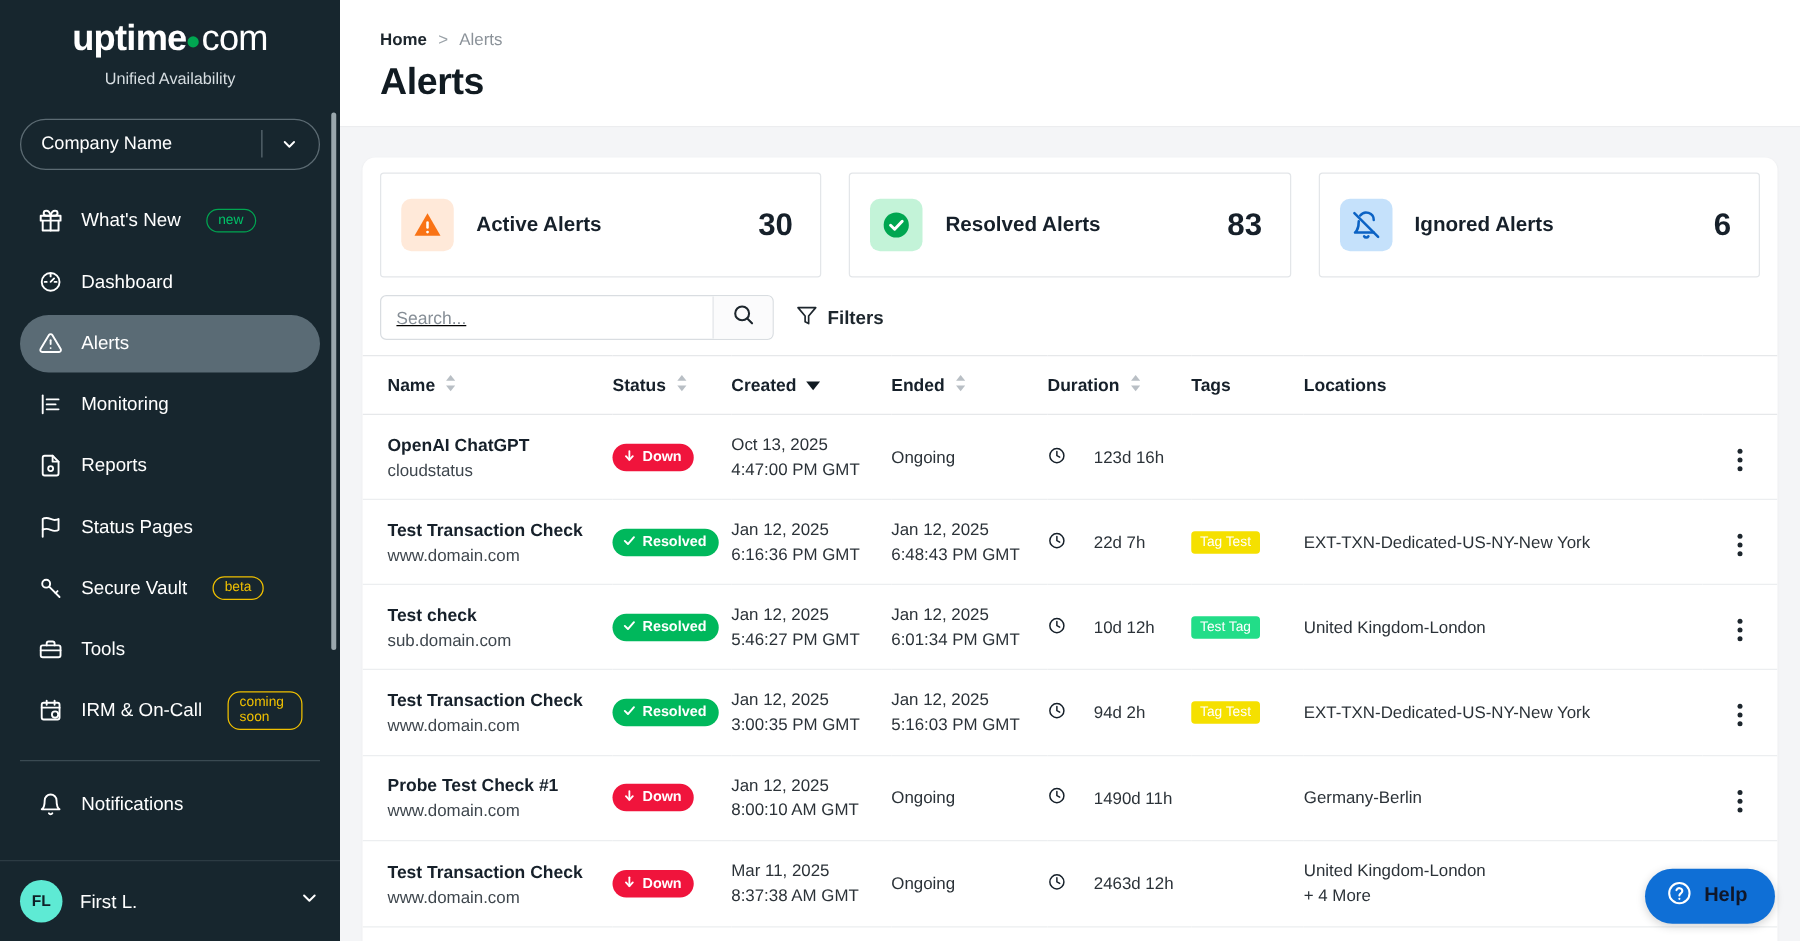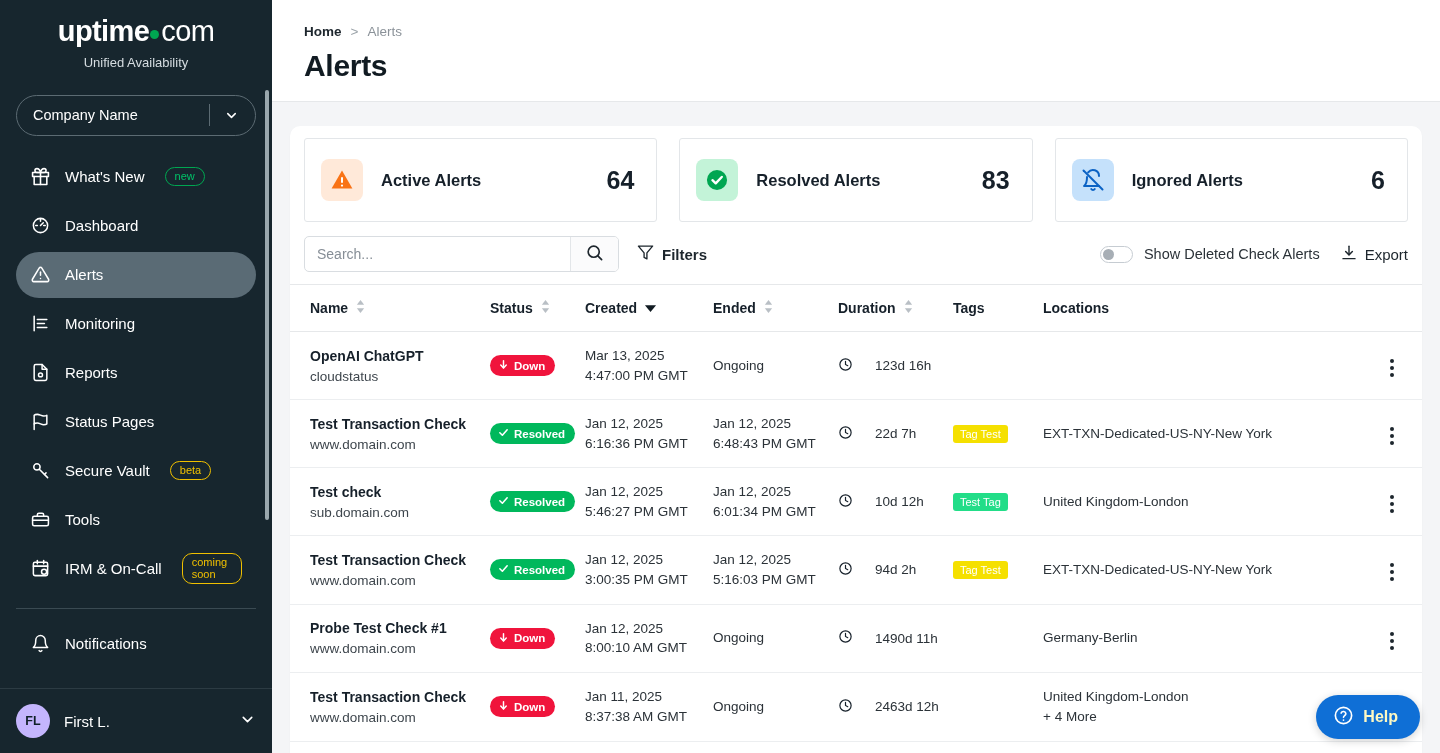--- a/index.html
+++ b/index.html
@@ -66,21 +66,21 @@
     width: 4px; height: 430px; background: #9aa7ad; border-radius: 2px;
   }
 
   .user-bar {
     position: absolute; bottom: 0; left: 0; right: 0; height: 65px;
     background: #17262e; border-top: 1px solid #2c3b43;
     display: flex; align-items: center; padding: 0 16px; gap: 14px;
   }
   .avatar {
     width: 34px; height: 34px; border-radius: 50%;
-    background: #c4b5fd; color: #0f2027;
+    background: #5eead4; color: #0f2027;
     display: flex; align-items: center; justify-content: center;
     font-size: 12.5px; font-weight: 700;
   }
   .user-name { flex: 1; color: #fff; font-size: 15px; }
 
   
   .main { flex: 1; height: 753px; background: #ffffff; position: relative; overflow: hidden; }
   .page-head { padding: 24px 32px 18px 32px; background: #fff; border-bottom: 1px solid #e6e8ea; }
   .crumbs { font-size: 13.5px; color: #8b9299; display: flex; gap: 9px; align-items: center; }
   .crumbs .home { color: #1d262d; font-weight: 700; cursor: pointer; }
@@ -104,21 +104,21 @@
   .stat-ico.ok { background: #c3f3d8; }
   .stat-ico.mute { background: #c5e1fb; }
   .stat-label { flex: 1; font-size: 16.5px; font-weight: 700; color: #16202a; }
   .stat-value { font-size: 25px; font-weight: 700; color: #16202a; }
 
   .toolbar {
     display: flex; align-items: center; padding: 14px 14px 12px 14px; gap: 14px;
   }
   .search-wrap {
     display: flex; width: 315px; height: 36px;
-    border: 1px solid #d9dde1; border-radius: 5px; overflow: hidden; background: #fff;
+    border: 1px solid #d9dde1; border-radius: 5px; overflow: hidden; background: #fff; text-decoration: underline;
   }
   .search-input {
     flex: 1; border: 0; outline: none; padding: 0 12px;
     font-size: 14px; font-family: "Liberation Sans", sans-serif; color: #2b3238; background: transparent;
   }
   .search-input::placeholder { color: #868e96; }
   .search-btn {
     width: 48px; border-left: 1px solid #e3e6e9; background: #fbfbfc;
     display: flex; align-items: center; justify-content: center; cursor: pointer;
   }
@@ -183,21 +183,21 @@
   .tag.green  { background: #22dd88; color: #ffffff; }
 
   .loc { font-size: 13.5px; color: #2b3238; line-height: 1.5; }
   .kebab {
     display: inline-flex; flex-direction: column; gap: 3px; cursor: pointer; padding: 4px;
   }
   .kebab i { width: 4px; height: 4px; background: #1d262d; border-radius: 50%; display: block; }
 
   .help-fab {
     position: absolute; right: 20px; bottom: 14px;
-    background: #0f6fd6; color: #fef9c3; border-radius: 22px;
+    background: #0f6fd6; color: #0f172a; border-radius: 22px;
     height: 44px; padding: 0 22px 0 17px;
     display: flex; align-items: center; gap: 9px;
     font-size: 16px; font-weight: 700; cursor: pointer;
     box-shadow: 0 2px 8px rgba(0,0,0,0.18);
   }
   .table-scroll { height: 100%; overflow: hidden; }
 </style>
 </head>
 <body>
 
@@ -373,21 +373,21 @@
 
           <div class="stat-card">
             <div class="stat-ico warn">
               <svg width="24" height="24" viewBox="0 0 24 24" fill="#f97316">
                   <path d="M12 2.6 1.6 20.6h20.8L12 2.6z"></path>
                   <rect x="11" y="9" width="2" height="6" rx="1" fill="#fff"></rect>
                   <circle cx="12" cy="17.6" r="1.1" fill="#fff"></circle>
                 </svg>
             </div>
             <div class="stat-label">Active Alerts</div>
-            <div class="stat-value">64</div>
+            <div class="stat-value">30</div>
           </div>
 
           <div class="stat-card">
             <div class="stat-ico ok">
               <svg width="26" height="26" viewBox="0 0 24 24">
                   <circle cx="12" cy="12" r="9.3" fill="#00a651"></circle>
                   <polyline points="7.8 12.2 10.8 15.1 16.4 9.2" fill="none" stroke="#fff" stroke-width="2.2" stroke-linecap="round" stroke-linejoin="round"></polyline>
                 </svg>
             </div>
             <div class="stat-label">Resolved Alerts</div>
@@ -423,38 +423,20 @@
 
           <div class="filters-btn">
             <span>
               <svg width="17" height="17" viewBox="0 0 24 24" fill="none" stroke="#1d262d" stroke-width="1.9" stroke-linecap="round" stroke-linejoin="round">
                   <polygon points="22 3 2 3 10 12.5 10 19 14 21 14 12.5 22 3"></polygon>
                 </svg>
             </span>
             <span>Filters</span>
           </div>
 
-          <div class="toolbar-right">
-            <div class="toggle-wrap">
-              <span class="toggle">
-                  <span class="knob"></span>
-                </span>
-              <span class="toggle-label">Show Deleted Check Alerts</span>
-            </div>
-            <div class="export-btn">
-              <span>
-                <svg width="18" height="18" viewBox="0 0 24 24" fill="none" stroke="#1d262d" stroke-width="1.9" stroke-linecap="round" stroke-linejoin="round">
-                    <path d="M12 3v11"></path>
-                    <polyline points="7.5 10 12 14.5 16.5 10"></polyline>
-                    <path d="M4 19.5h16"></path>
-                  </svg>
-              </span>
-              <span>Export</span>
-            </div>
-          </div>
         </div>
 
         <div class="table-scroll">
         <table class="tbl">
           <thead>
             <tr>
               <th class="c-name">
                 <div class="th-inner">
                   <span>Name</span>
                   <span><svg width="11" height="15" viewBox="0 0 12 16">
@@ -521,21 +503,21 @@
               <td class="c-status">
                 <span class="badge down">
                   <span><svg width="11" height="11" viewBox="0 0 24 24" fill="none" stroke="#fff" stroke-width="3.2" stroke-linecap="round" stroke-linejoin="round">
                           <line x1="12" y1="4" x2="12" y2="19"></line>
                           <polyline points="6 13 12 19.5 18 13"></polyline>
                         </svg></span>
                   <span>Down</span>
                 </span>
               </td>
               <td class="c-created">
-                <div class="dt"><span>Mar 13, 2025</span><br><span>4:47:00 PM GMT</span></div>
+                <div class="dt"><span>Oct 13, 2025</span><br><span>4:47:00 PM GMT</span></div>
               </td>
               <td class="c-ended">
                 <div class="dt"><span>Ongoing</span><br><span></span></div>
               </td>
               <td class="c-duration">
                 <div class="dur">
                       <span><svg width="15" height="15" viewBox="0 0 24 24" fill="none" stroke="#16202a" stroke-width="1.9">
                           <circle cx="12" cy="12" r="9"></circle>
                           <polyline points="12 6.8 12 12 15.6 14" stroke-linecap="round"></polyline>
                         </svg></span>
@@ -734,21 +716,21 @@
               <td class="c-status">
                 <span class="badge down">
                   <span><svg width="11" height="11" viewBox="0 0 24 24" fill="none" stroke="#fff" stroke-width="3.2" stroke-linecap="round" stroke-linejoin="round">
                           <line x1="12" y1="4" x2="12" y2="19"></line>
                           <polyline points="6 13 12 19.5 18 13"></polyline>
                         </svg></span>
                   <span>Down</span>
                 </span>
               </td>
               <td class="c-created">
-                <div class="dt"><span>Jan 11, 2025</span><br><span>8:37:38 AM GMT</span></div>
+                <div class="dt"><span>Mar 11, 2025</span><br><span>8:37:38 AM GMT</span></div>
               </td>
               <td class="c-ended">
                 <div class="dt"><span>Ongoing</span><br><span></span></div>
               </td>
               <td class="c-duration">
                 <div class="dur">
                       <span><svg width="15" height="15" viewBox="0 0 24 24" fill="none" stroke="#16202a" stroke-width="1.9">
                           <circle cx="12" cy="12" r="9"></circle>
                           <polyline points="12 6.8 12 12 15.6 14" stroke-linecap="round"></polyline>
                         </svg></span>

